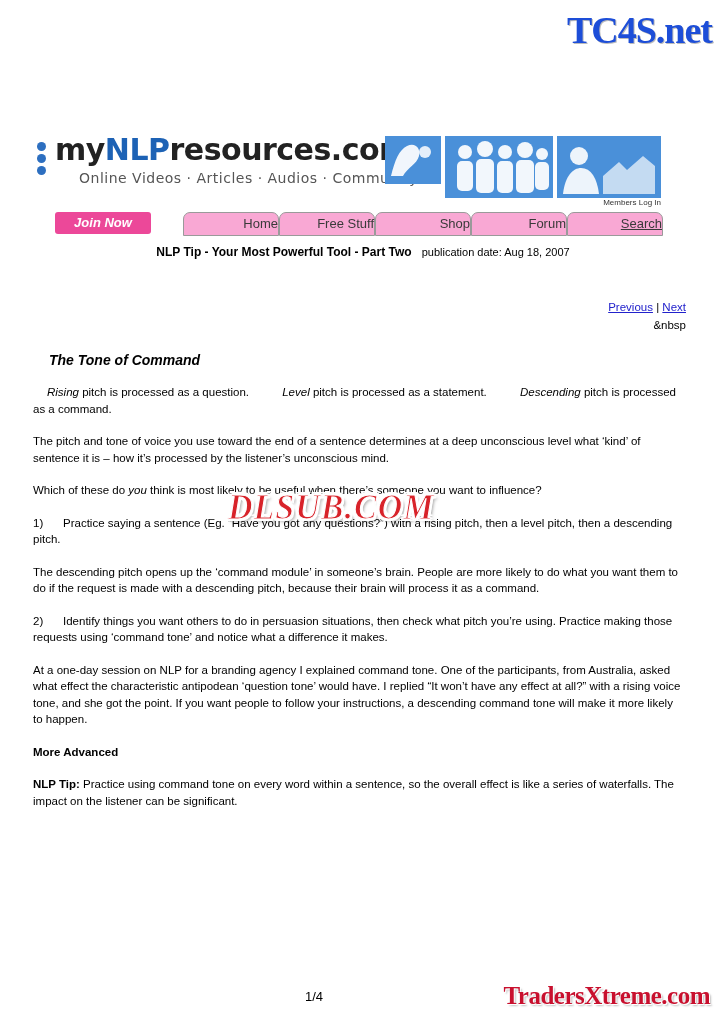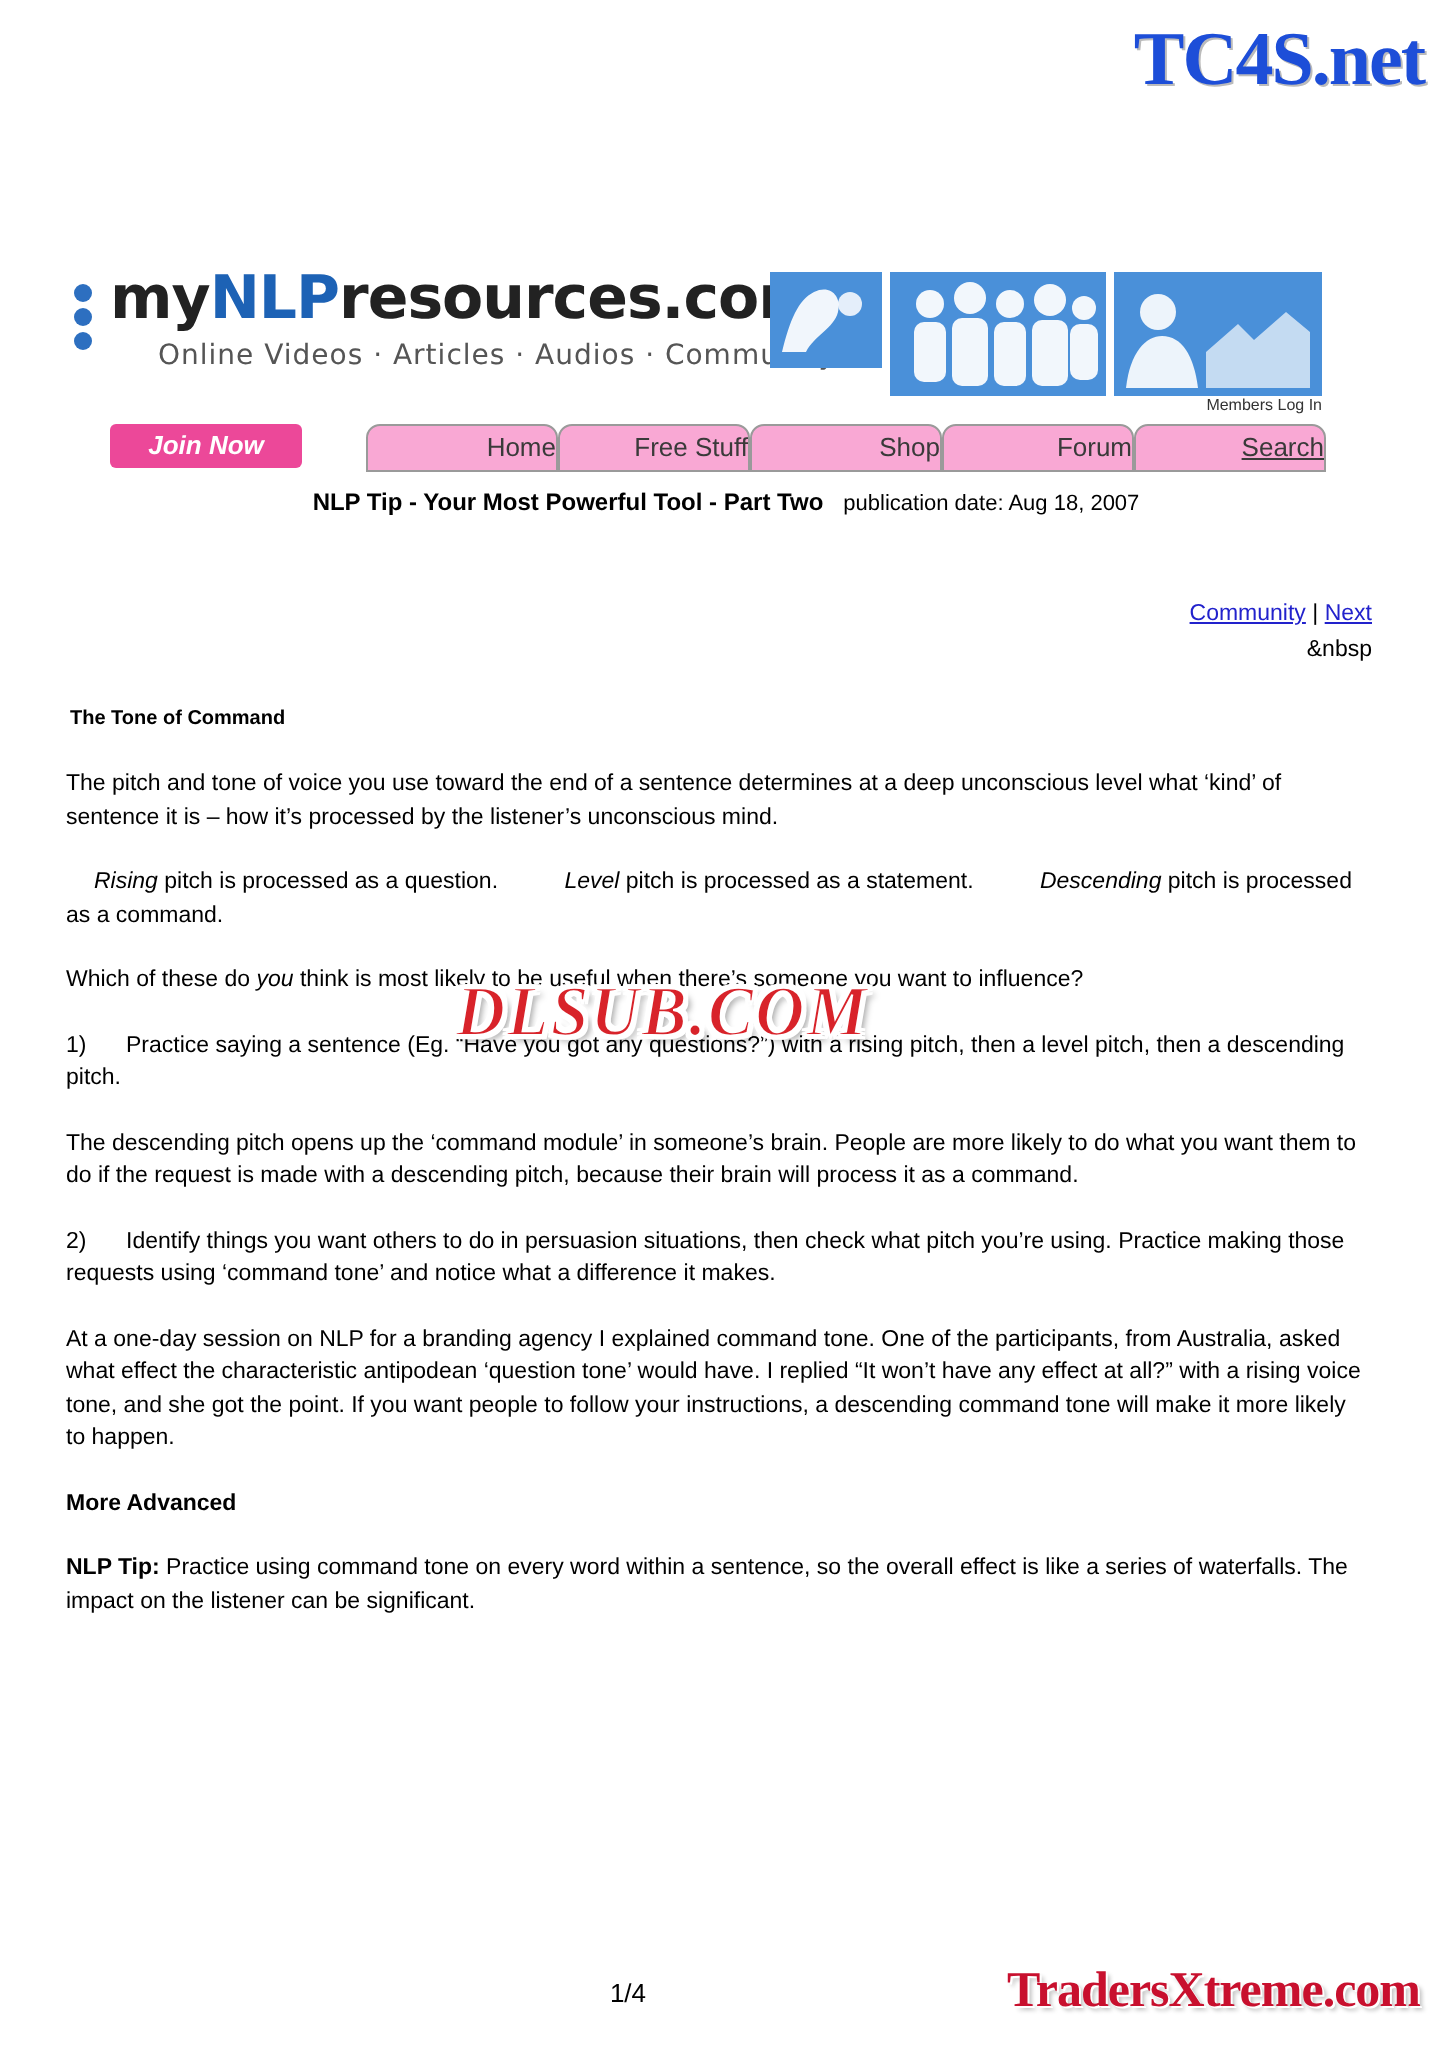--- a/index.html
+++ b/index.html
@@ -191,24 +191,25 @@
   .content {
     position: absolute;
     left: 33px;
     top: 352px;
     width: 652px;
     font-size: 11.5px;
     line-height: 16.5px;
     color: #000000;
   }
   .content h2 {
-    font-size: 10px;
-    font-weight: bold;
-    margin: 0 0 16px 2px;
+    font-size: 14px;
+    font-weight: bold;
+    margin: 0 0 16px 16px;
     line-height: 16px;
+    font-style: italic;
   }
   .content p {
     margin: 0 0 16px 0;
   }
   .p-gap    { margin-bottom: 28px; }
   .p-gap-lg { margin-bottom: 46px; }
   .em { font-style: italic; }
   .sp-l { margin-left: 30px; }
   .sp-s { margin-left: 14px; }
   .list-num { display: inline-block; width: 30px; }
@@ -327,38 +328,38 @@
     <div class="nav-btn nav-forum">Forum</div>
     <div class="nav-btn nav-search">Search</div>
   </div>
 </div>
 
 <div class="title-row">
   <span class="doc-title">NLP Tip - Your Most Powerful Tool - Part Two</span><span class="pub-date">publication date: Aug 18, 2007</span>
 </div>
 
 <div class="nav-links">
-  <a>Community</a>
+  <a>Previous</a>
   <span>|</span>
   <a>Next</a>
 </div>
 <div class="nbsp-line">&amp;nbsp</div>
 
 <div class="content">
 
   <h2>The Tone of Command</h2>
 
-  <p>The pitch and tone of voice you use toward the end of a sentence determines at a deep unconscious level what ‘kind’ of sentence it is – how it’s processed by the listener’s unconscious mind.</p>
-
   <p>
     <span class="sp-s"></span><span class="em">Rising</span><span> pitch is processed as a question.</span>
     <span class="sp-l"></span><span class="em">Level</span><span> pitch is processed as a statement.</span>
     <span class="sp-l"></span><span class="em">Descending</span><span> pitch is processed as a command.</span>
   </p>
 
+  <p>The pitch and tone of voice you use toward the end of a sentence determines at a deep unconscious level what ‘kind’ of sentence it is – how it’s processed by the listener’s unconscious mind.</p>
+
   <p>
     <span>Which of these do </span><span class="em">you</span><span> think is most likely to be useful when there’s someone you want to influence?</span>
   </p>
 
   <p>
     <span class="list-num">1)</span><span>Practice saying a sentence (Eg. “Have you got any questions?”) with a rising pitch, then a level pitch, then a descending pitch.</span>
   </p>
 
   <p class="p-gap">The descending pitch opens up the ‘command module’ in someone’s brain. People are more likely to do what you want them to do if the request is made with a descending pitch, because their brain will process it as a command.</p>
 

